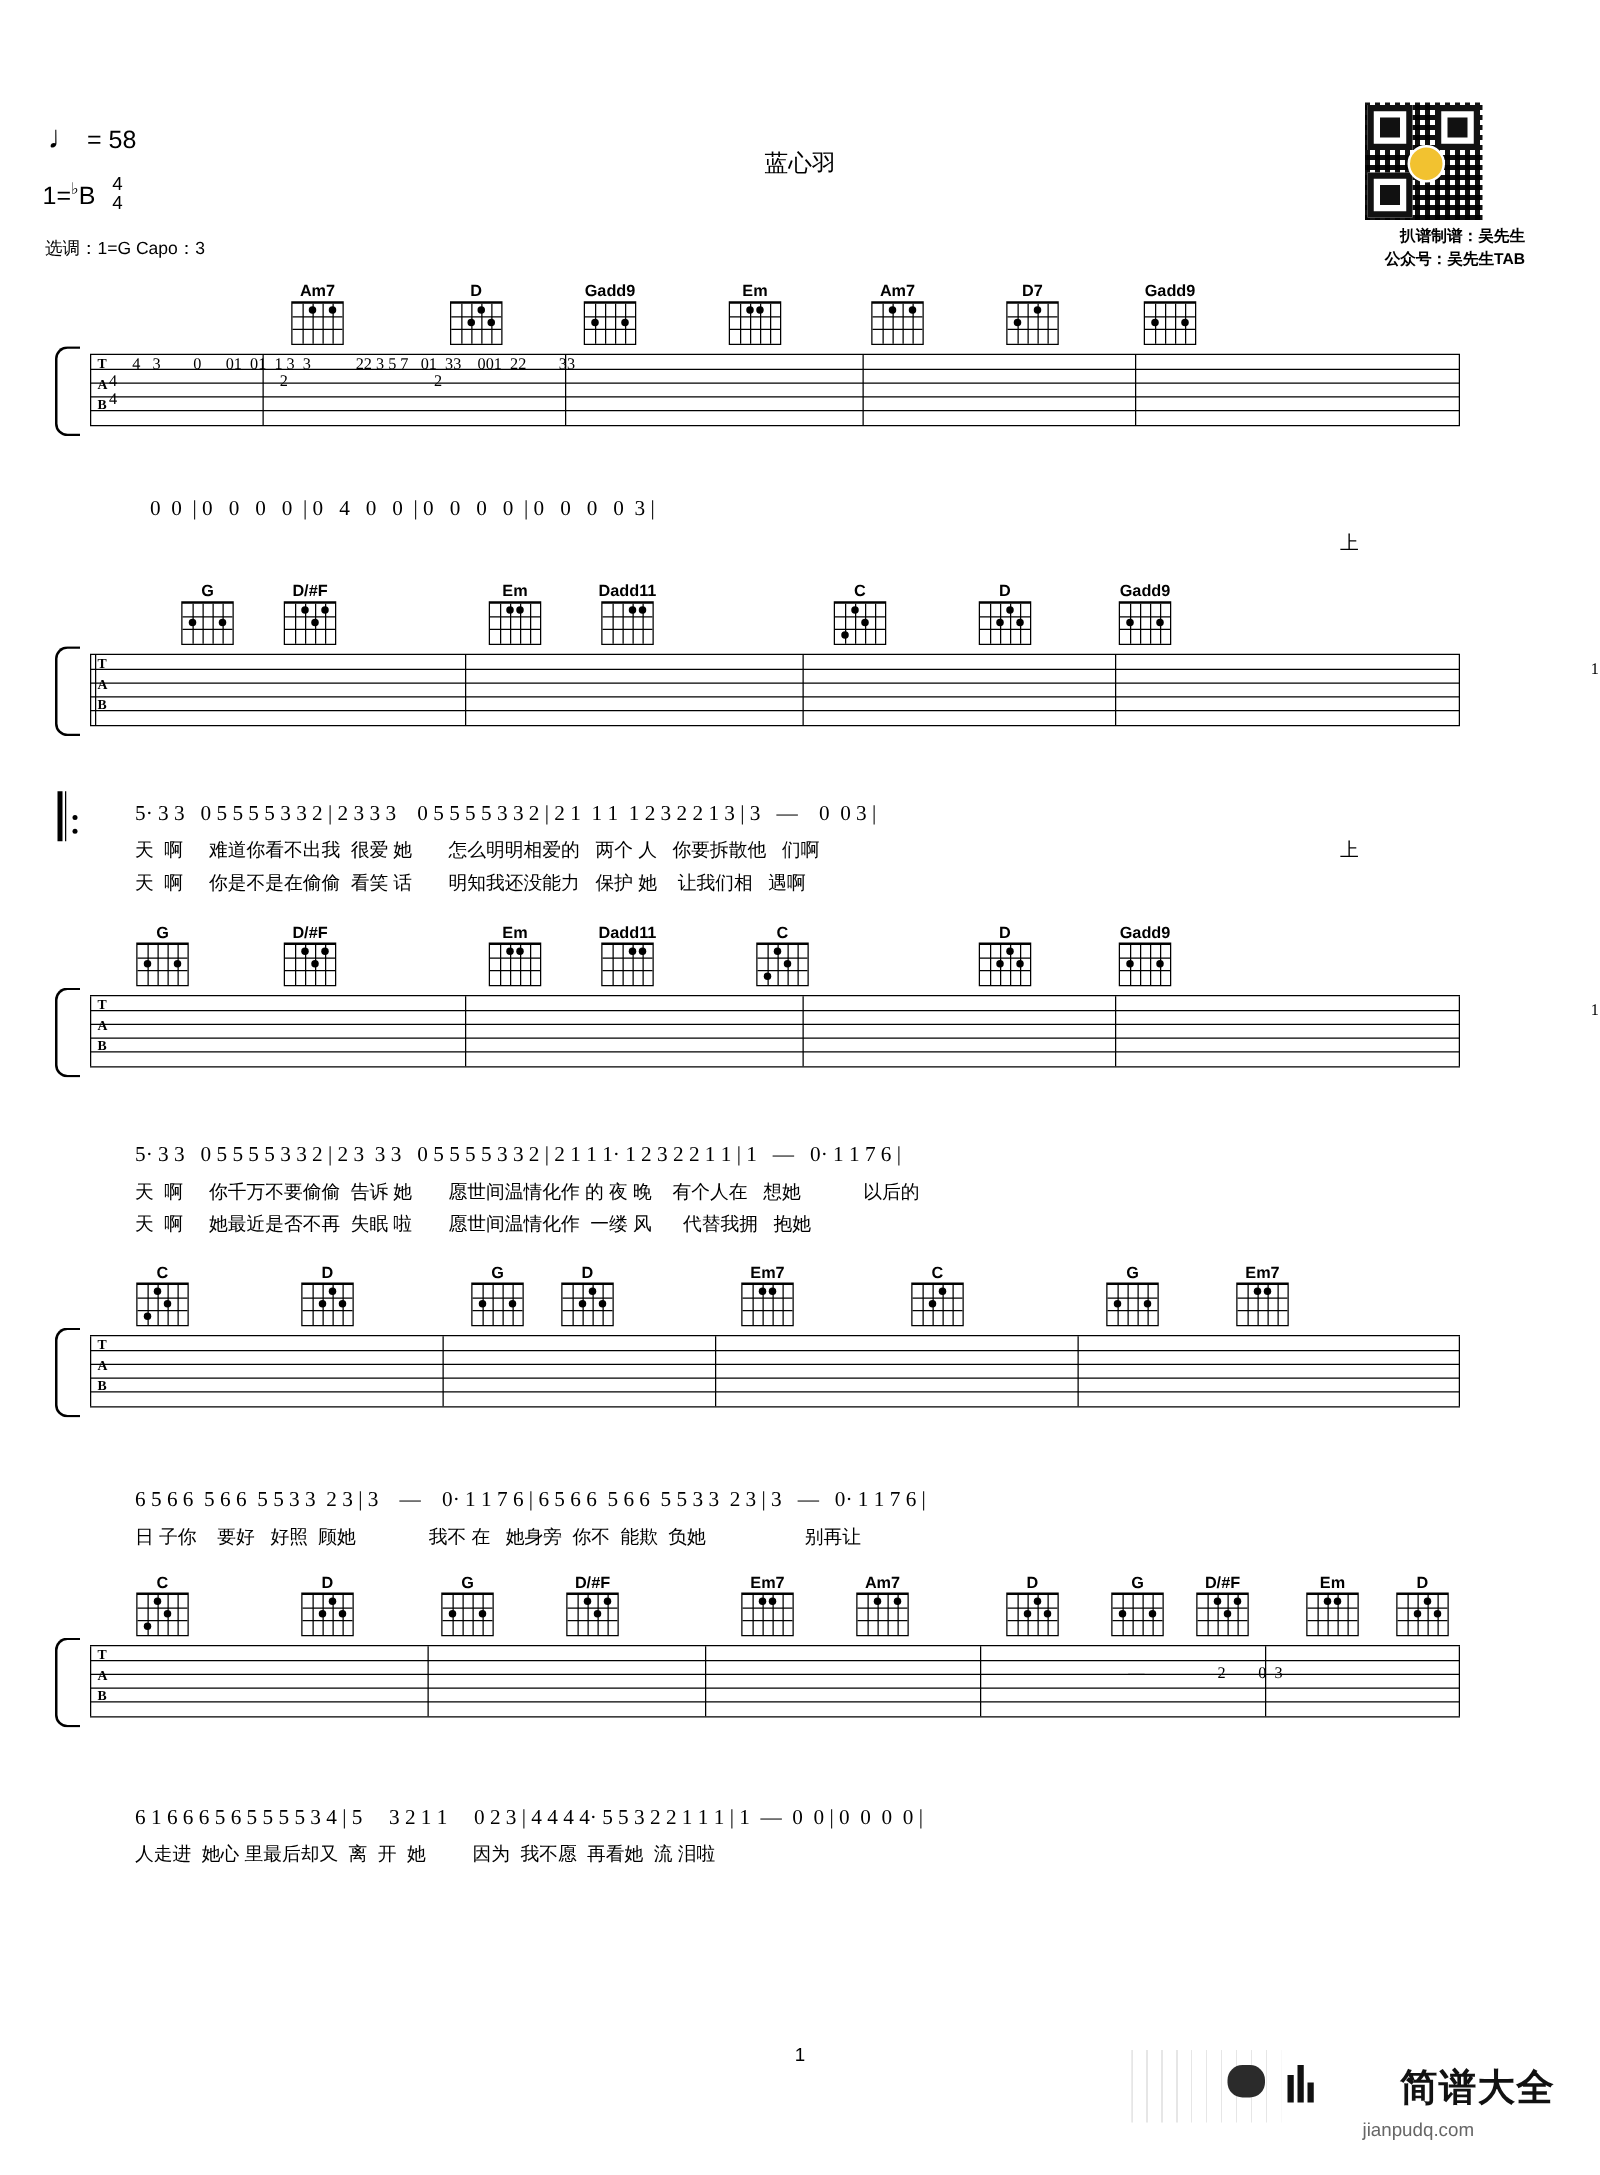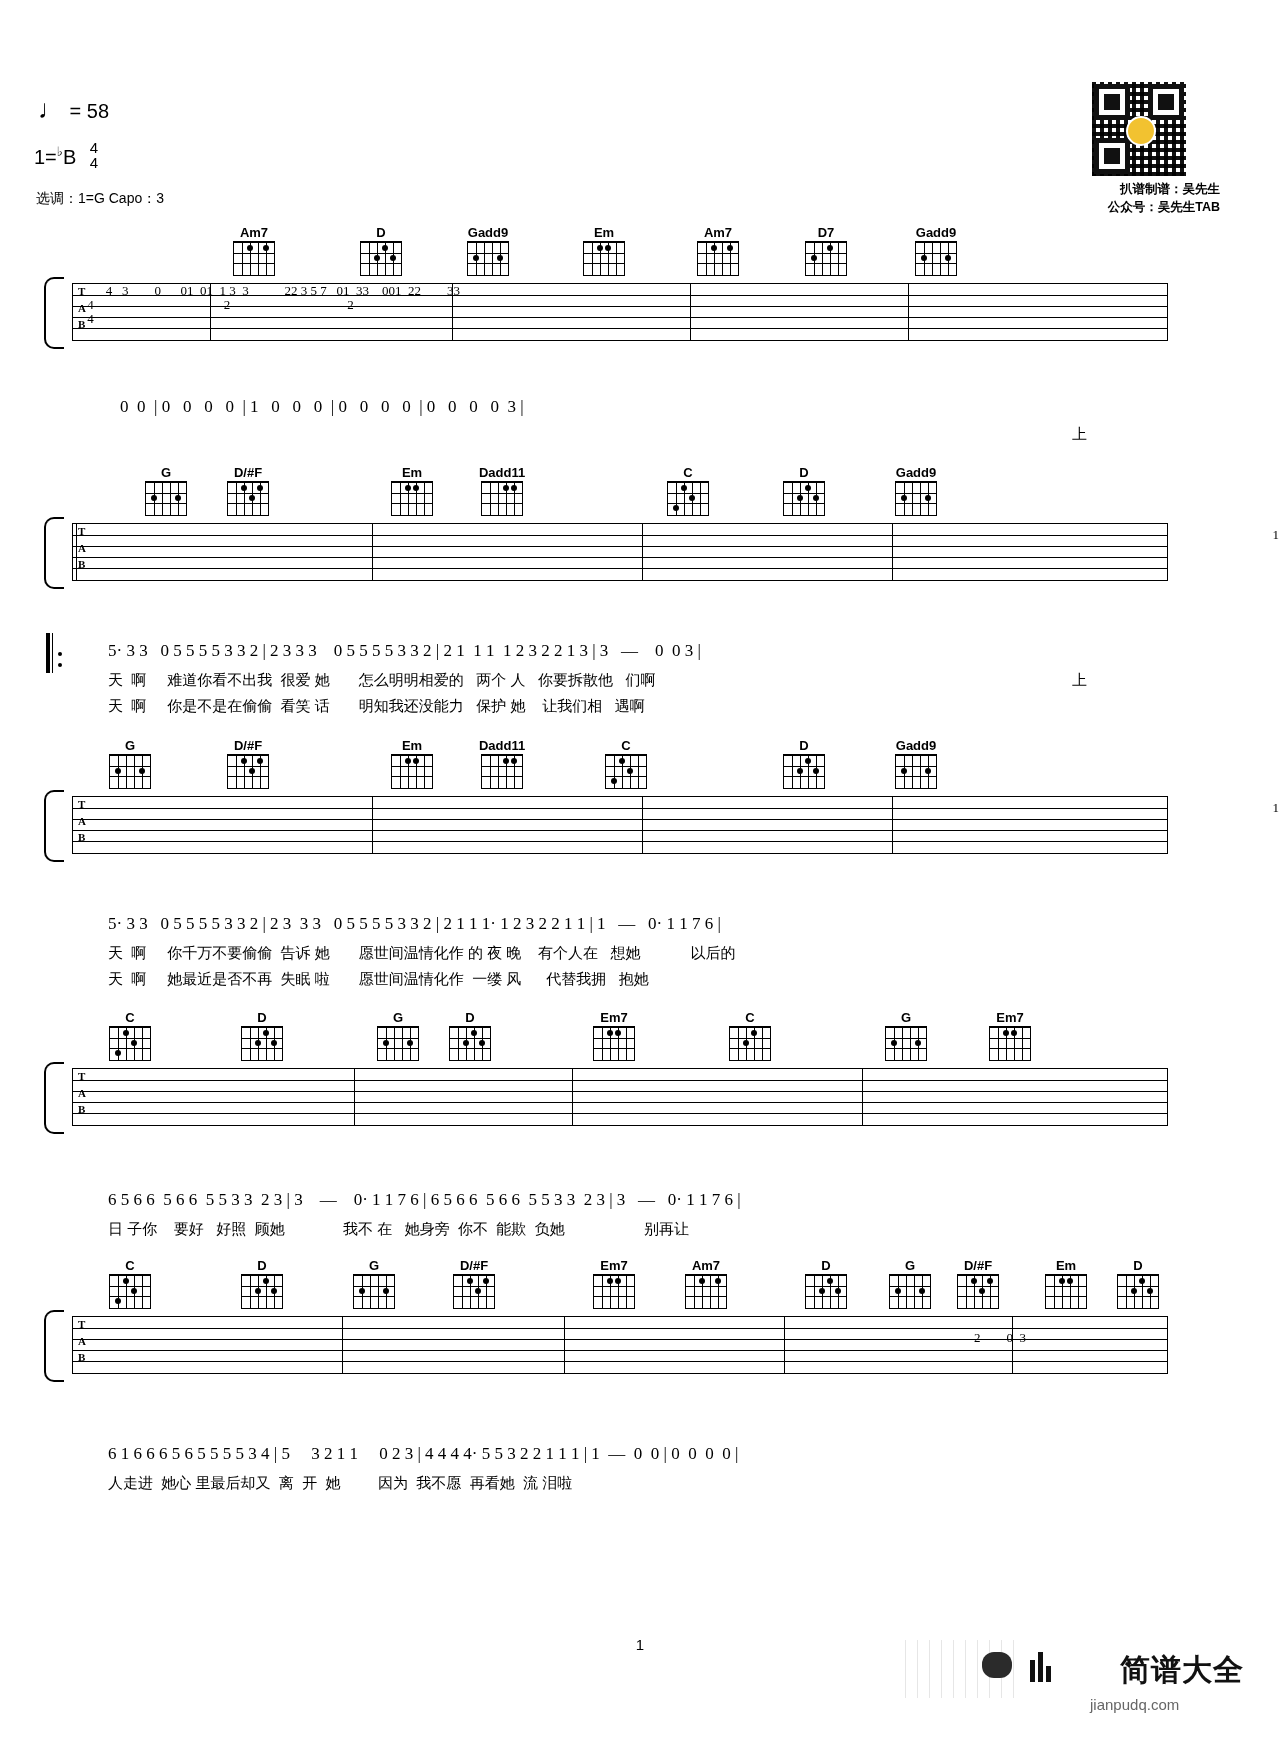--- a/index.html
+++ b/index.html
@@ -88,20 +88,21 @@
 
   <div class="keysig">
     <span>1=</span><sup>♭</sup><span>B</span>
     <span class="frac">
       <i>4</i>
       <i>4</i>
     </span>
   </div>
   <div class="capo">选调：1=G   Capo：3</div>
 
+  <div class="artist">蓝心羽</div>
 
   <div class="qr">
     <div class="eye e1">
         <i></i>
       </div>
     <div class="eye e2">
         <i></i>
       </div>
     <div class="eye e3">
         <i></i>
@@ -221,21 +222,21 @@
       <div class="barline" style="left:380px;top:0;bottom:0;"></div>
       <div class="barline" style="left:618px;top:0;bottom:0;"></div>
       <div class="barline" style="left:836px;top:0;bottom:0;"></div>
       <div class="barline" style="right:0;top:0;bottom:0;"></div>
     </div>
     <div class="brace" style="top:52px;height:68px;"></div>
     <div class="tabnum" style="left:96px;top:58px;">   4   3        0      01  01  1 3  3           22 3 5 7   01  33    001  22        33</div>
     <div class="tabnum" style="left:84px;top:72px;"> 4                                        2                                    2</div>
     <div class="tabnum" style="left:84px;top:86px;"> 4</div>
 
-    <div class="numrow" style="left:120px;top:172px;">0  0  | 0   0   0   0  | 1   0   0   0  | 0   0   0   0  | 0   0   0   0  3 |</div>
+    <div class="numrow" style="left:120px;top:172px;">0  0  | 0   0   0   0  | 0   4   0   0  | 0   0   0   0  | 0   0   0   0  3 |</div>
     <div class="lyric" style="left:1072px;top:200px;">上</div>
   </div>
 
   <div class="system" style="top:465px;">
     <div class="chordbox" style="left:140px;top:0;">
       <div class="nm">G</div>
       <div class="grid">
           <div class="v" style="left:8px"></div>
           <div class="v" style="left:16px"></div>
           <div class="v" style="left:24px"></div>

